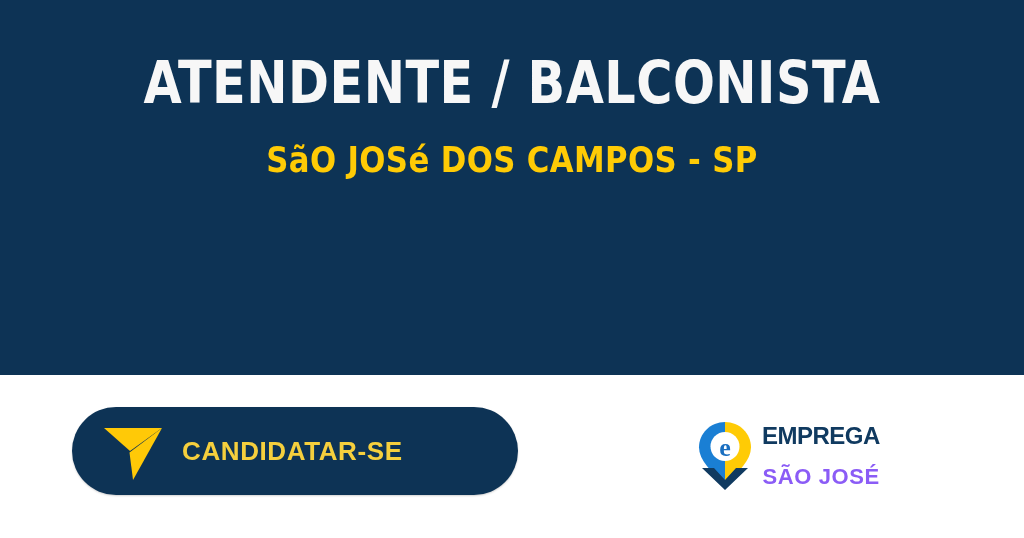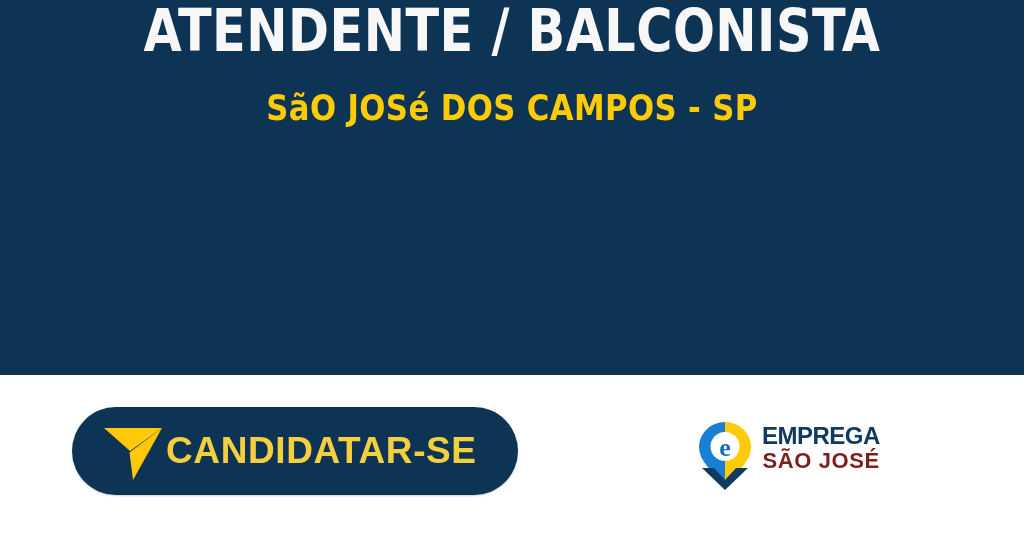--- a/index.html
+++ b/index.html
@@ -32,20 +32,21 @@
     height: 375px;
     background: #0d3355;
     box-sizing: border-box;
   }
 
   .hero-inner {
     position: absolute;
     left: 0;
     top: 0;
     width: 1024px;
+    padding-top: 52px;
     text-align: center;
   }
 
   .job-title {
     margin: 0;
     font-family: "Liberation Sans Narrow", "DejaVu Sans Condensed", "Liberation Sans", sans-serif;
     font-weight: bold;
     font-size: 59px;
     line-height: 1.05;
     letter-spacing: 0.5px;
@@ -101,23 +102,24 @@
   .send-icon {
     width: 66px;
     height: 66px;
     flex: 0 0 66px;
     display: block;
   }
 
   .apply-label {
     font-family: "Liberation Sans", sans-serif;
     font-weight: bold;
-    font-size: 37px;
+    font-size: 26px;
     letter-spacing: 0.6px;
     color: #f5cf3d;
+    margin-left: 16px;
     white-space: nowrap;
   }
 
   
   .brand-logo {
     position: absolute;
     left: 694px;
     top: 420px;
     width: 216px;
     height: 72px;
@@ -149,23 +151,23 @@
     color: #103a60;
     white-space: nowrap;
   }
 
   .brand-sub {
     font-family: "Liberation Sans", sans-serif;
     font-weight: bold;
     font-size: 22px;
     line-height: 1.05;
     letter-spacing: 0.6px;
-    color: #7f1d1d;
-    white-space: nowrap;
-    margin-top: 1px;
+    color: #8b5cf6;
+    white-space: nowrap;
+    margin-top: 17px;
   }
 </style>
 </head>
 <body>
 
 <div class="card">
 
   <div class="hero">
     <div class="hero-inner">
       <h1 class="job-title">ATENDENTE / BALCONISTA</h1>

